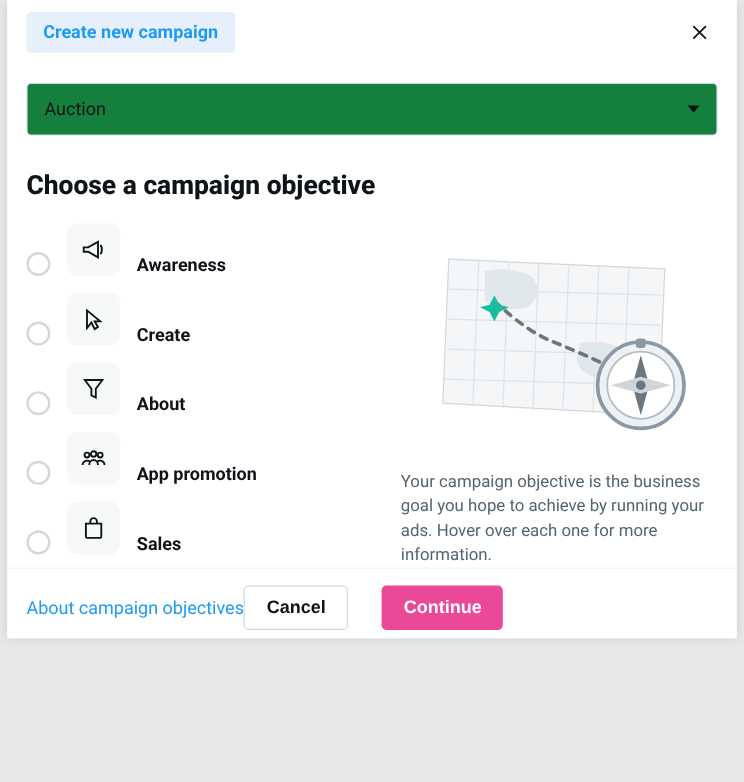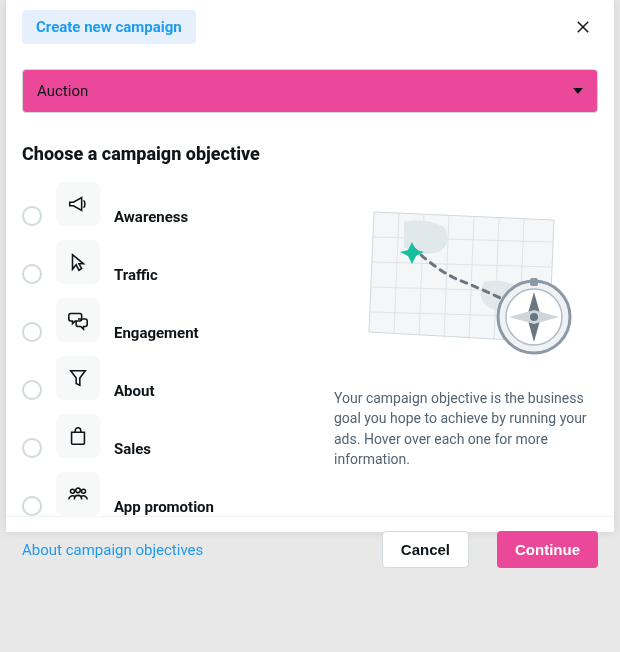--- a/index.html
+++ b/index.html
@@ -57,35 +57,35 @@
     .dropdown-wrap {
       padding: 24px 16px 0 16px;
     }
     .dropdown {
       width: 100%;
       border: 1px solid #cfd9de;
       border-radius: 4px;
       padding: 12px 14px;
       font-size: 15px;
       color: #0f1419;
-      background: #ec4899;
+      background: #15803d;
       display: flex;
       align-items: center;
       justify-content: space-between;
       cursor: pointer;
     }
     .dropdown .caret {
       width: 0;
       height: 0;
       border-left: 5px solid transparent;
       border-right: 5px solid transparent;
       border-top: 6px solid #0f1419;
     }
     .section-title {
-      font-size: 18px;
+      font-size: 22px;
       font-weight: 800;
       color: #0f1419;
       padding: 30px 16px 18px 16px;
     }
     .content {
       display: flex;
       padding: 0 16px;
       gap: 28px;
       flex: 1;
     }
@@ -144,21 +144,20 @@
       font-size: 14px;
       color: #536471;
       line-height: 1.45;
       padding: 0 4px;
     }
     .footer {
       border-top: 1px solid #eff3f4;
       padding: 14px 16px;
       display: flex;
       align-items: center;
-      justify-content: space-between;
     }
     .about-link {
       color: #1d9bf0;
       font-size: 15px;
       text-decoration: none;
       cursor: pointer;
     }
     .footer-buttons {
       display: flex;
       gap: 28px;
@@ -220,68 +219,58 @@
         <span class="obj-label">Awareness</span>
       </div>
 
       <div class="objective-item">
         <span class="radio"></span>
         <span class="icon-box">
           <svg viewBox="0 0 24 24">
             <path d="M6 4 L6 20 L10 15 L13 21 L16 19 L13 14 L18 14 Z"></path>
           </svg>
         </span>
-        <span class="obj-label">Traffic</span>
-      </div>
-
-      <div class="objective-item">
-        <span class="radio"></span>
-        <span class="icon-box">
-          <svg viewBox="0 0 24 24">
-            <path d="M4 5 H14 A2 2 0 0 1 16 7 V11 A2 2 0 0 1 14 13 H9 L6 16 V13 H4 A2 2 0 0 1 2 11 V7 A2 2 0 0 1 4 5 Z"></path>
-            <path d="M12 11 H20 A2 2 0 0 1 22 13 V17 A2 2 0 0 1 20 19 H18 V22 L15 19 H12 A2 2 0 0 1 10 17 V13"></path>
-          </svg>
-        </span>
-        <span class="obj-label">Engagement</span>
-      </div>
+        <span class="obj-label">Create</span>
+      </div>
+
 
       <div class="objective-item">
         <span class="radio"></span>
         <span class="icon-box">
           <svg viewBox="0 0 24 24">
             <path d="M4 4 H20 L14 12 V20 L10 18 V12 Z"></path>
           </svg>
         </span>
         <span class="obj-label">About</span>
-      </div>
-
-      <div class="objective-item">
-        <span class="radio"></span>
-        <span class="icon-box">
-          <svg viewBox="0 0 24 24">
-            <path d="M5 8 H19 V20 A1 1 0 0 1 18 21 H6 A1 1 0 0 1 5 20 Z"></path>
-            <path d="M9 8 V6 A3 3 0 0 1 15 6 V8"></path>
-          </svg>
-        </span>
-        <span class="obj-label">Sales</span>
       </div>
 
       <div class="objective-item">
         <span class="radio"></span>
         <span class="icon-box">
           <svg viewBox="0 0 24 24">
             <circle cx="6" cy="9" r="2.2"></circle>
             <circle cx="12" cy="8" r="2.5"></circle>
             <circle cx="18" cy="9" r="2.2"></circle>
             <path d="M2 18 C2 15 5 14 6 14 C7 14 8 14.3 8.7 15"></path>
             <path d="M8 18 C8 15 10 13.5 12 13.5 C14 13.5 16 15 16 18"></path>
             <path d="M22 18 C22 15 19 14 18 14 C17 14 16 14.3 15.3 15"></path>
           </svg>
         </span>
         <span class="obj-label">App promotion</span>
+      </div>
+
+      <div class="objective-item">
+        <span class="radio"></span>
+        <span class="icon-box">
+          <svg viewBox="0 0 24 24">
+            <path d="M5 8 H19 V20 A1 1 0 0 1 18 21 H6 A1 1 0 0 1 5 20 Z"></path>
+            <path d="M9 8 V6 A3 3 0 0 1 15 6 V8"></path>
+          </svg>
+        </span>
+        <span class="obj-label">Sales</span>
       </div>
 
     </div>
 
     <div class="right-panel">
       <svg class="illustration" viewBox="0 0 240 180">
 
         <polygon points="30,20 210,28 205,150 25,140" fill="#f4f6f8" stroke="#d0d8dd" stroke-width="1"></polygon>
 
         <g stroke="#dde4e8" stroke-width="1">

